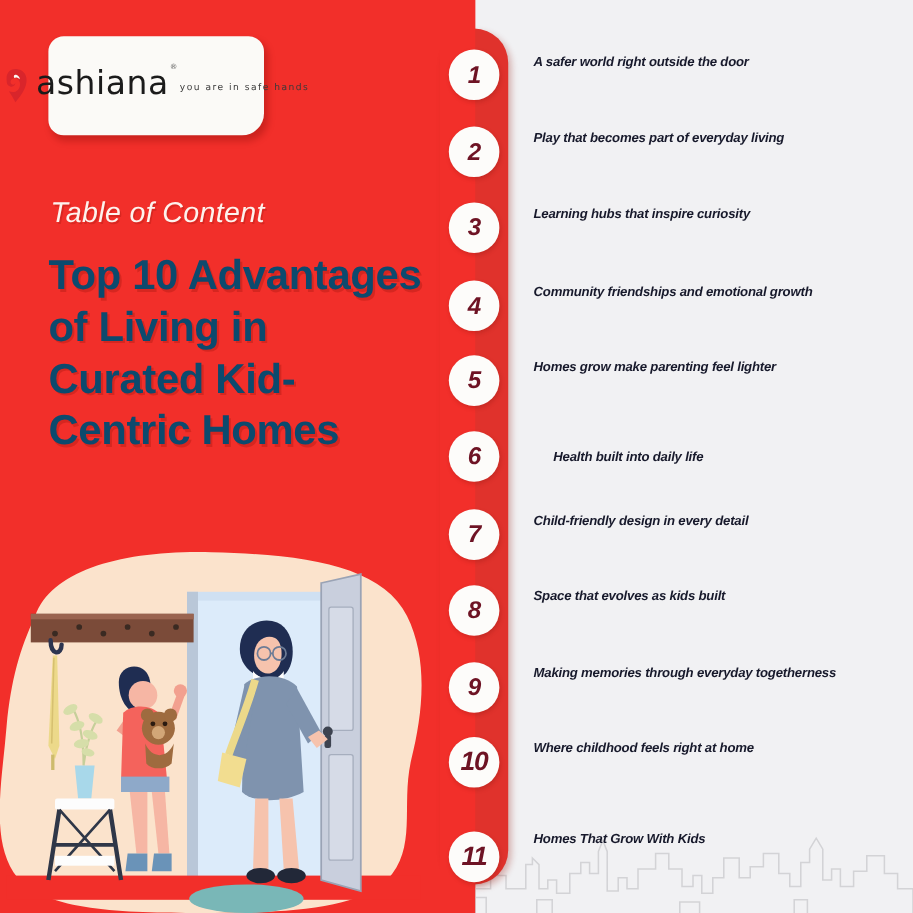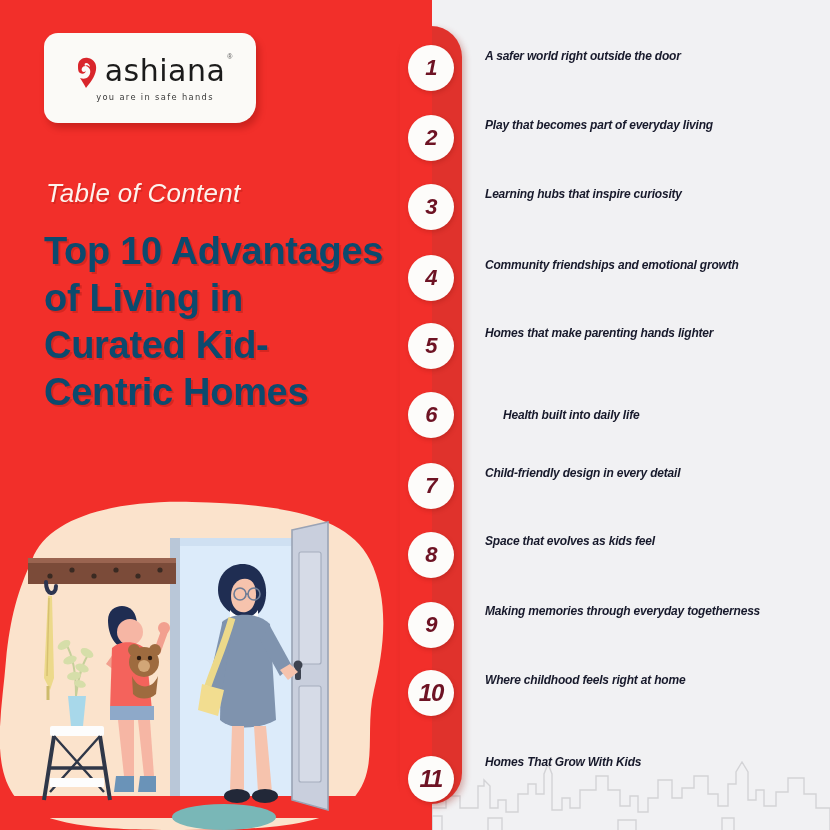--- a/index.html
+++ b/index.html
@@ -21,27 +21,27 @@
   .left-panel {
     position:absolute; left:0; top:0;
     width:432px; height:830px;
     background:#f22f2a;
     z-index:1;
   }
 
   
   .logo-card {
     position:absolute; left:44px; top:33px;
-    width:212px; height:90px;
+    width:196px; height:90px;
     background:#fbfaf7;
     border-radius:14px 14px 20px 14px;
     box-shadow:3px 5px 7px rgba(120,10,5,0.33);
     z-index:5;
     display:flex; align-items:center; justify-content:center;
-    flex-direction:column;
+    flex-direction:row;
   }
   .logo-row { display:flex; align-items:flex-start; gap:5px; position:relative; }
   .logo-mark { width:25px; height:34px; flex:none; margin-top:2px; }
   .logo-word {
     font-family:"DejaVu Sans", sans-serif;
     font-size:30px; letter-spacing:.5px;
     color:#1b1b1b; line-height:32px; font-weight:400;
   }
   .logo-reg {
     position:absolute; right:-7px; top:-2px;
@@ -275,30 +275,30 @@
     <div class="num-circle" style="left:408px; top:115px;">2</div>
     <div class="item-text" style="top:113px;">Play that becomes part of everyday living</div>
 
     <div class="num-circle" style="left:408px; top:184px;">3</div>
     <div class="item-text" style="top:182px;">Learning hubs that inspire curiosity</div>
 
     <div class="num-circle" style="left:408px; top:255px;">4</div>
     <div class="item-text" style="top:253px;font-style:italic;">Community friendships and emotional growth</div>
 
     <div class="num-circle" style="left:408px; top:323px;">5</div>
-    <div class="item-text" style="top:321px;">Homes that make parenting hands lighter</div>
+    <div class="item-text" style="top:321px;">Homes grow make parenting feel lighter</div>
 
     <div class="num-circle" style="left:408px; top:392px;">6</div>
     <div class="item-text" style="top:403px;margin-left:18px;">Health built into daily life</div>
 
     <div class="num-circle" style="left:408px; top:463px;">7</div>
     <div class="item-text" style="top:461px;">Child-friendly design in every detail</div>
 
     <div class="num-circle" style="left:408px; top:532px;">8</div>
-    <div class="item-text" style="top:529px;">Space that evolves as kids feel</div>
+    <div class="item-text" style="top:529px;">Space that evolves as kids built</div>
 
     <div class="num-circle" style="left:408px; top:602px;">9</div>
     <div class="item-text" style="top:599px;">Making memories through everyday togetherness</div>
 
     <div class="num-circle wide" style="left:408px; top:670px;">10</div>
     <div class="item-text" style="top:668px;">Where childhood feels right at home</div>
 
     <div class="num-circle wide" style="left:408px; top:756px;">11</div>
     <div class="item-text" style="top:750px;">Homes That Grow With Kids</div>
 

